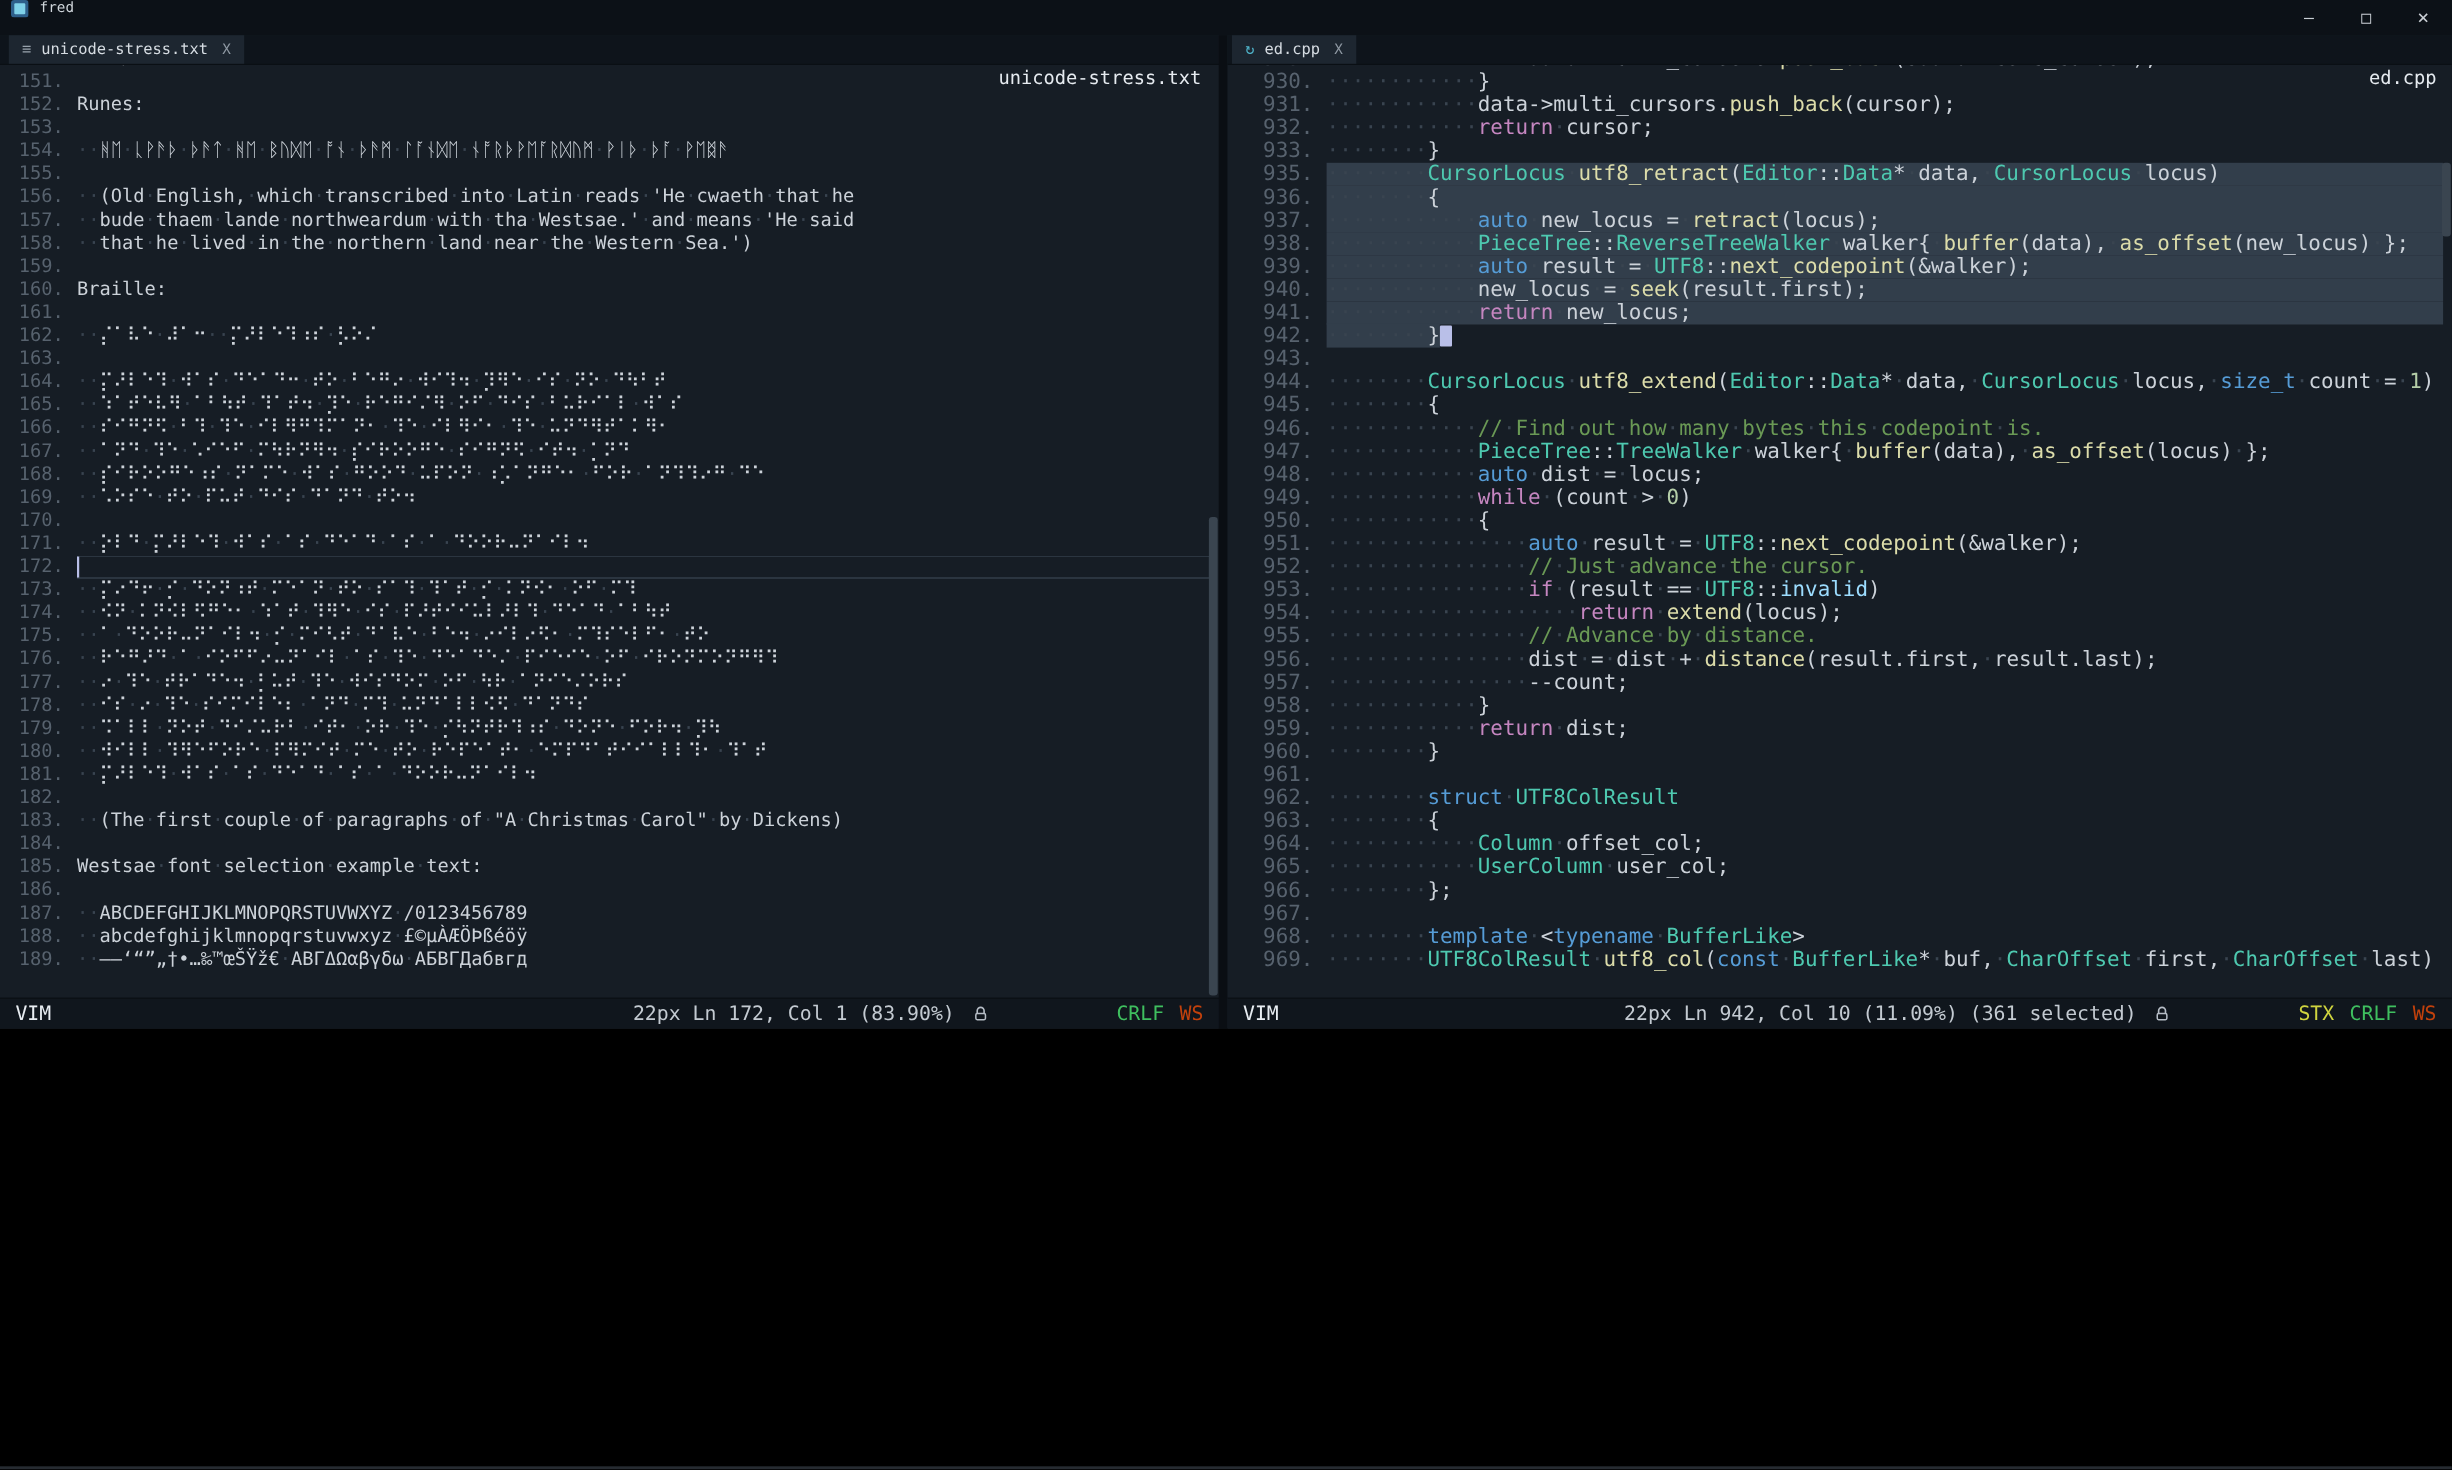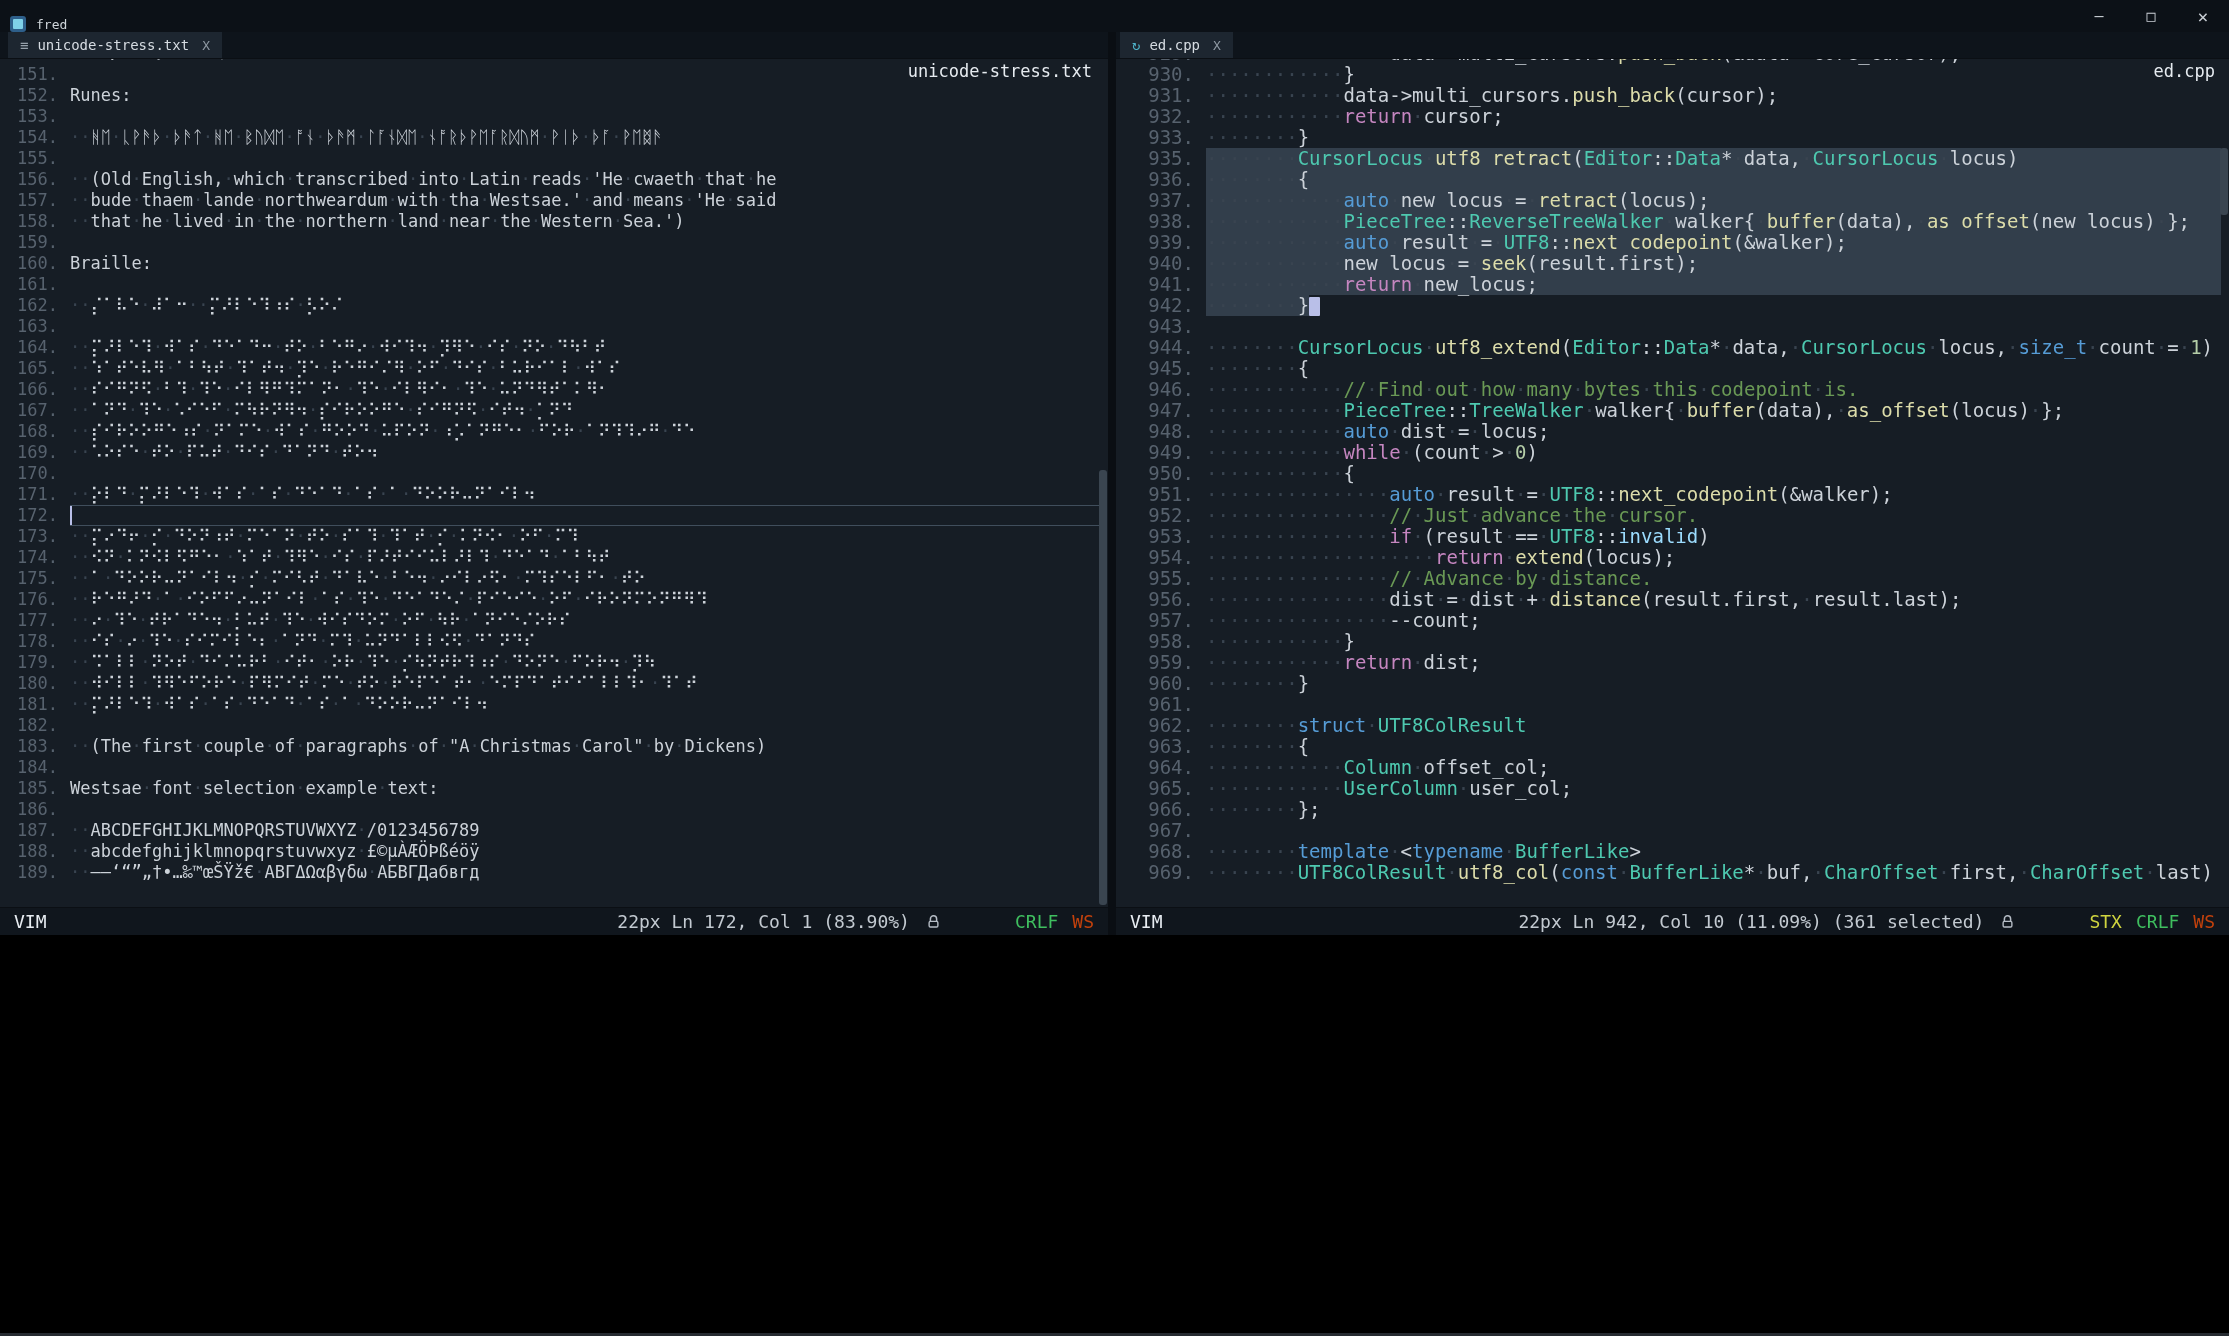--- a/index.html
+++ b/index.html
@@ -2,21 +2,21 @@
 <html><head>
 <meta charset="utf-8">
 <style>
   *{margin:0;padding:0;box-sizing:border-box}
   html,body{background:#000}
   body{font-family:"DejaVu Sans Mono","DejaVu Sans",monospace;}
   .screen{position:relative;width:2229px;height:1336px;background:#000;overflow:hidden}
   .window{position:absolute;left:0;top:0;width:2229px;height:935px;background:#161d25;display:flex;flex-direction:column}
 
   
-  .titlebar{height:32px;background:#0c1117;display:flex;align-items:flex-end;padding-left:10px;flex:none}
+  .titlebar{height:32px;background:#0c1117;display:flex;align-items:flex-start;padding-left:10px;flex:none}
   .appicon{width:16px;height:16px;display:inline-flex;margin-right:10px}
   .apptitle{color:#cfd5da;font-size:13px}
   .wincontrols{margin-left:auto;display:flex;height:100%}
   .winbtn{width:52px;height:100%;display:flex;align-items:center;justify-content:center;color:#c9ced4;font-size:15px;cursor:default}
   .winbtn.close{font-size:18px}
 
   
   .main{flex:1;display:flex;min-height:0}
   .pane{display:flex;flex-direction:column;min-width:0;background:#161d25}
   .pane.left{width:1108px;flex:none}
@@ -66,21 +66,21 @@
 
   .thumb{position:absolute;width:8px;background:#3a4550;border-radius:3px;z-index:4}
   .thumb-left{right:1px;top:411px;height:435px}
   .thumb-right{right:1px;top:89px;height:67px}
 
   
   .statusbar{height:28px;background:#10161d;border-top:1px solid #0b0f14;display:flex;align-items:center;padding:0 14px;font-size:18px;flex:none;color:#b9c1c9}
   .sb-mode{color:#e8edf2;margin-right:auto}
   .sb-info{color:#c3cad1}
   .sb-lock{margin-left:16px;display:inline-flex;align-items:center}
-  .sb-badges{margin-left:74px;display:flex;gap:14px}
+  .sb-badges{margin-left:116px;display:flex;gap:14px}
   .badge-green{color:#3fbf5f}
   .badge-yellow{color:#cfd43f}
   .badge-plain{color:#c2410c}
 
   .taskbar-edge{position:absolute;left:0;bottom:0;width:100%;height:3px;background:#262b31}
 </style>
 </head>
 <body>
 
 <div class="screen">

